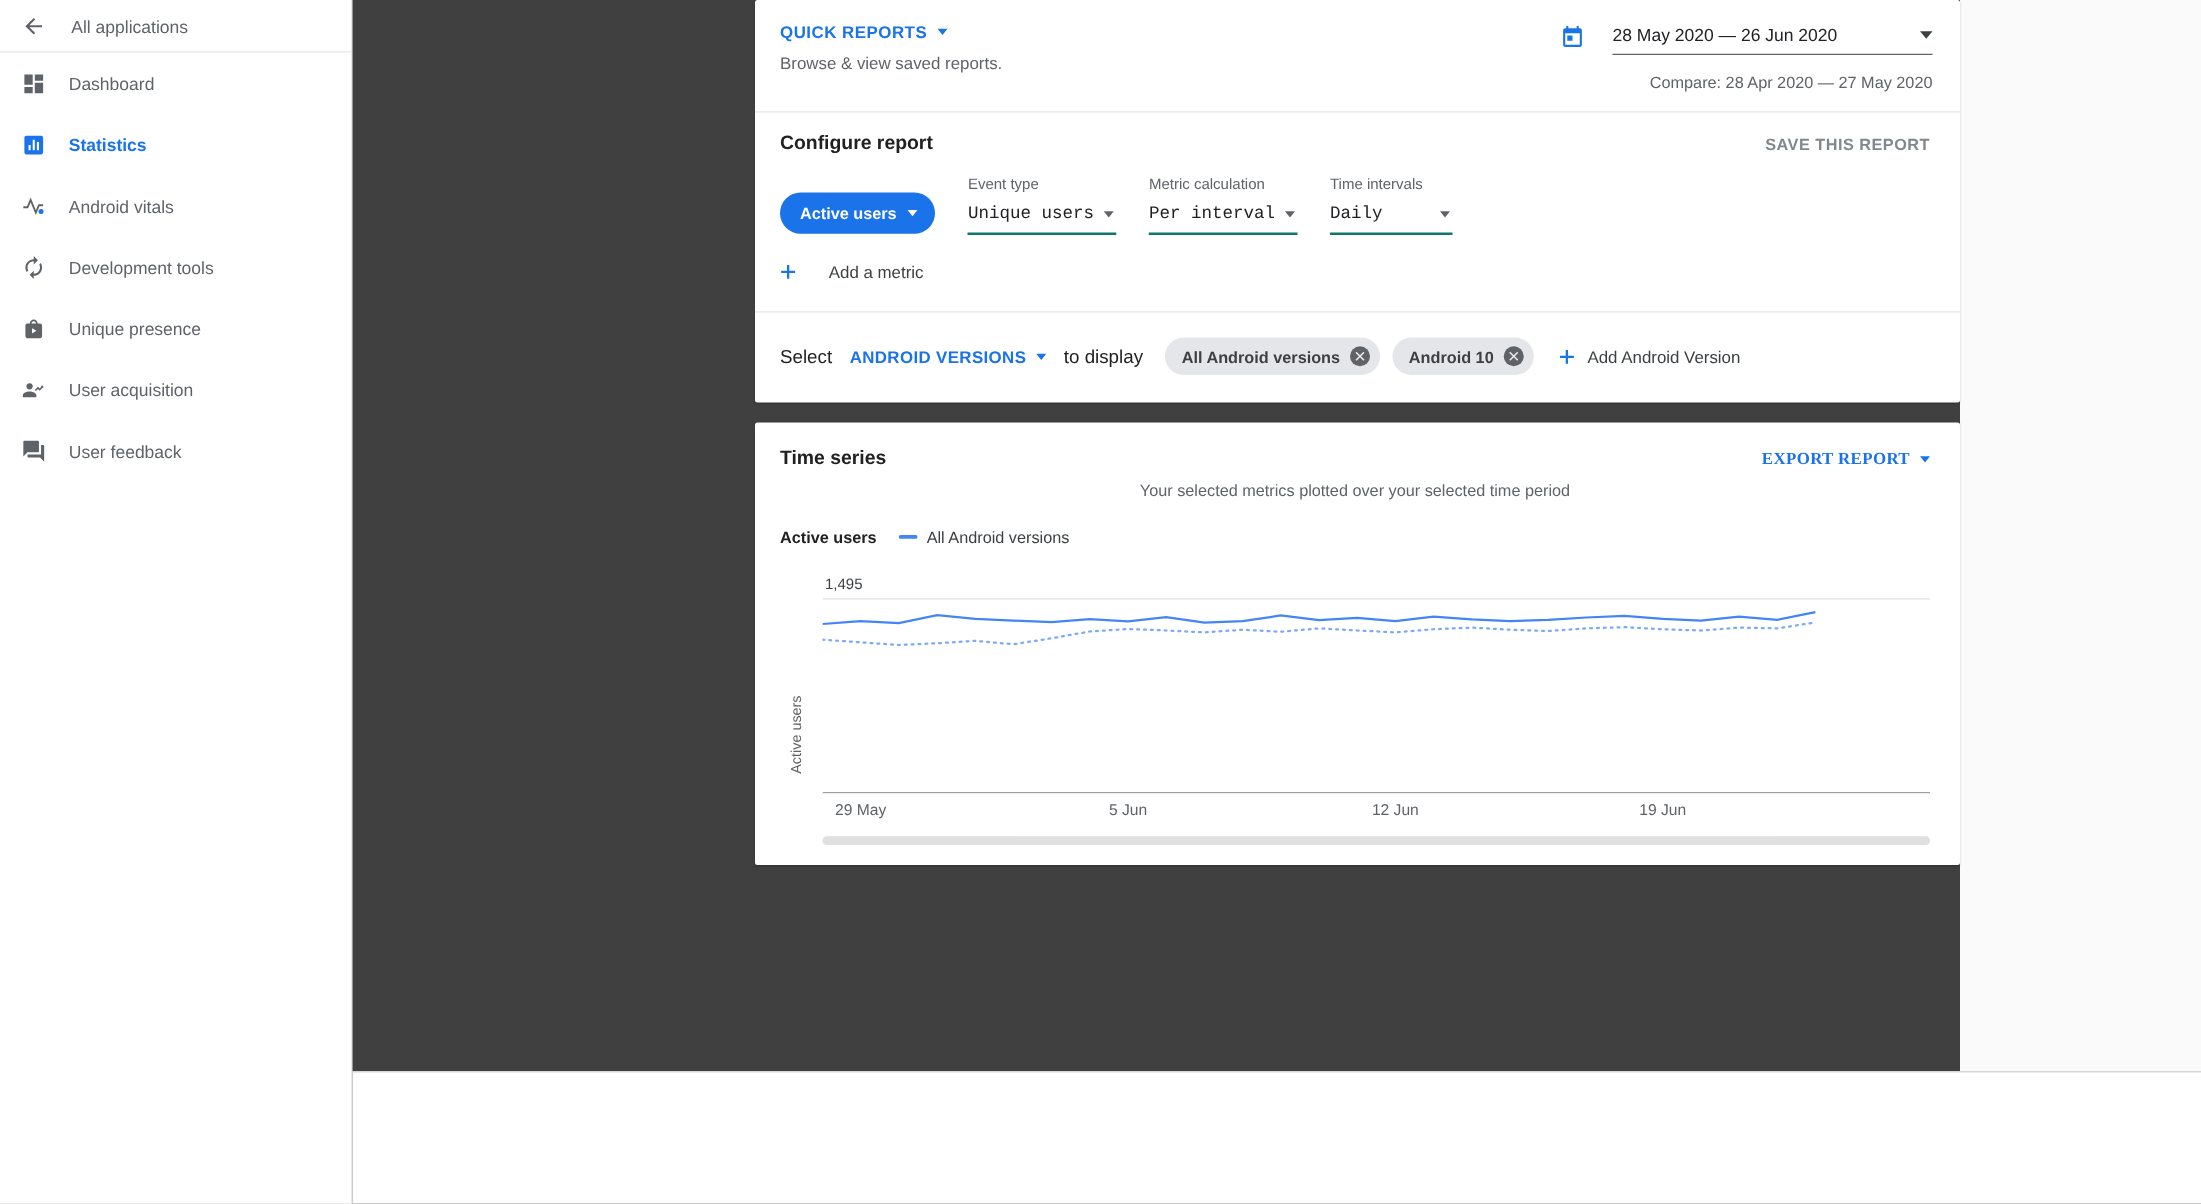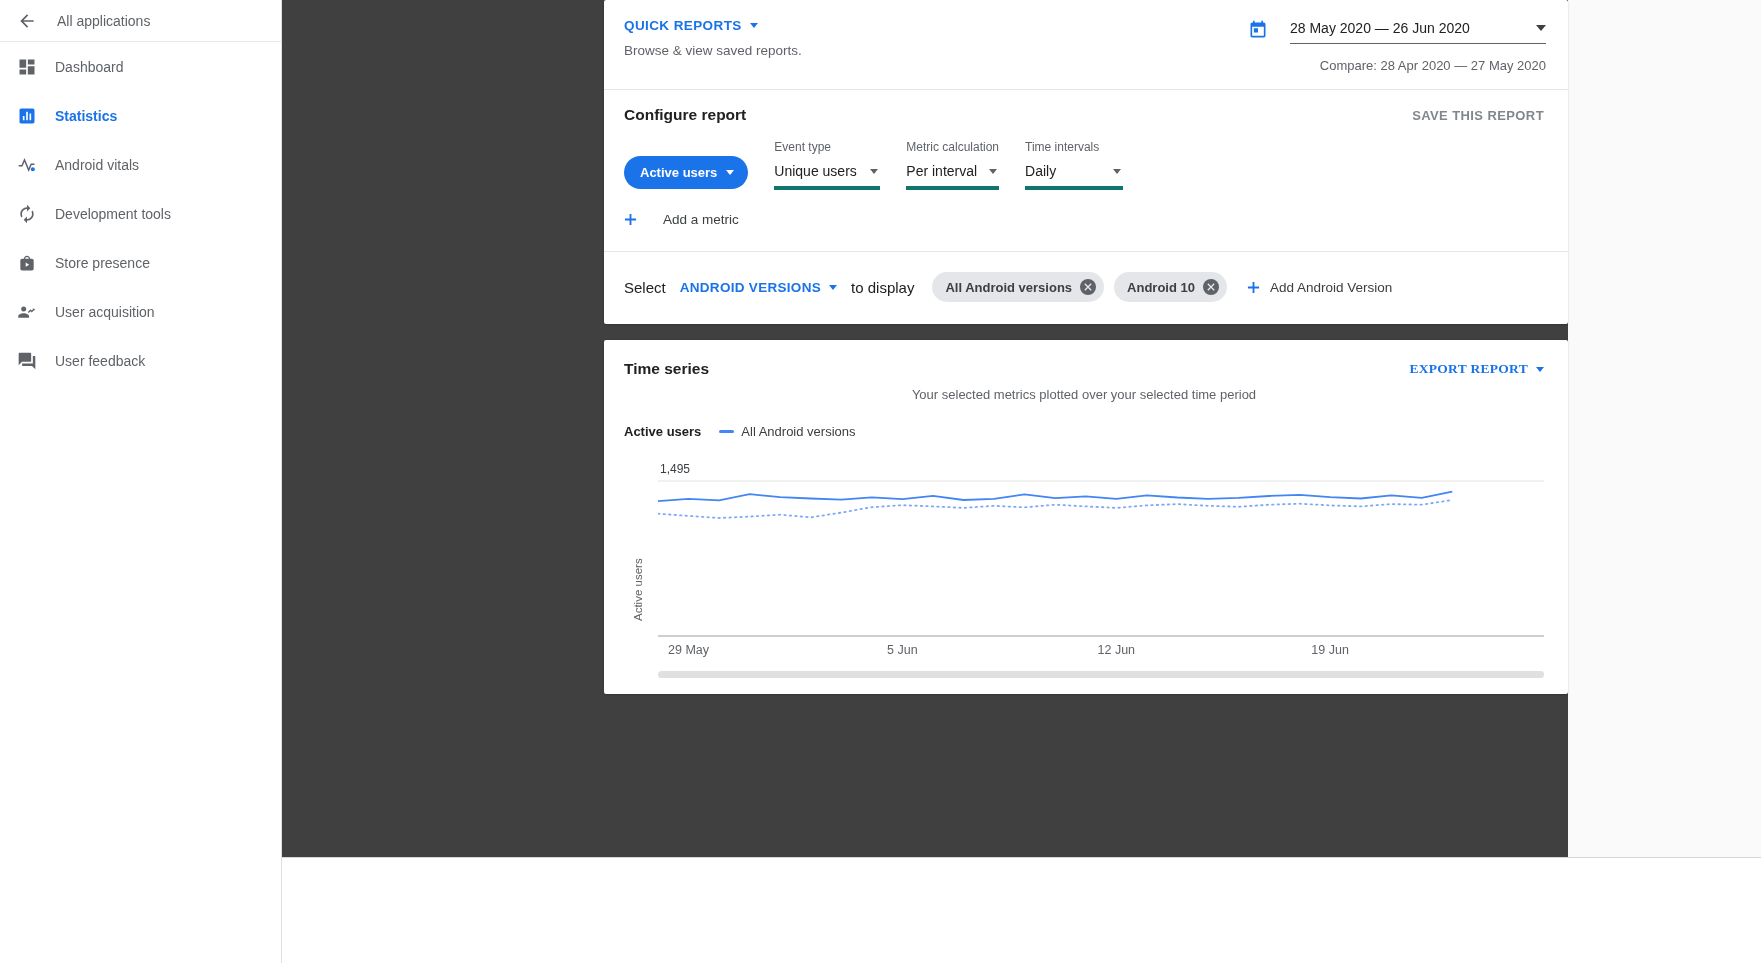--- a/index.html
+++ b/index.html
@@ -53,21 +53,21 @@
   .section-title { font-size:15.5px; font-weight:700; color:#212121; }
   .save-btn { border:none; background:none; font-family:inherit; font-size:13px; font-weight:700;
               letter-spacing:.4px; color:#82878c; cursor:pointer; }
 
   .metric-row { display:flex; align-items:flex-end; gap:26px; margin-top:16px; }
   .metric-pill { display:flex; align-items:center; gap:9px; height:33px; padding:0 14px 0 16px;
                  background:#1a73e8; color:#fff; border:none; border-radius:17px;
                  font-family:inherit; font-size:13px; font-weight:700; cursor:pointer; margin-bottom:1px; }
   .field label { display:block; font-size:12px; color:#5f6368; margin-bottom:7px; }
   .select { display:flex; align-items:center; justify-content:space-between; gap:8px;
-            border-bottom:4px solid #0f766e; padding:2px 2px 7px 0; font-size:14px; color:#202124; cursor:pointer; }
+            border-bottom:2px solid #0f766e; padding:2px 2px 7px 0; font-size:14px; color:#202124; cursor:pointer;font-family:Liberation Mono, monospace; }
   .select .caret { color:#5f6368; }
   .w1 { min-width:106px; } .w2 { min-width:92px; } .w3 { min-width:98px; }
 
   .add-link { display:flex; align-items:center; gap:26px; margin-top:22px; font-size:13.5px;
               color:#3c4043; cursor:pointer; }
   .plus-icon svg { width:13px; height:13px; display:block; }
 
   
   .select-row { display:flex; align-items:center; padding:20px 20px 22px 20px; font-size:15px; color:#212121; }
   .dim-btn { display:flex; align-items:center; gap:8px; border:none; background:none; font-family:inherit;
@@ -156,21 +156,21 @@
     </div>
 
 
     <div class="nav-item">
       <span class="nav-icon">
         <svg viewBox="0 0 24 24">
           <path fill="currentColor" d="M18 7h-2.2c0-2.1-1.7-3.8-3.8-3.8S8.2 4.9 8.2 7H6c-1.1 0-2 .9-2 2v10c0 1.1.9 2 2 2h12c1.1 0 2-.9 2-2V9c0-1.1-.9-2-2-2zm-6-2.2c1.2 0 2.2 1 2.2 2.2H9.8c0-1.2 1-2.2 2.2-2.2z"></path>
           <path fill="#fff" d="M10.4 11.4l4.2 2.6-4.2 2.6z"></path>
         </svg>
       </span>
-      <span>Store presence</span>
+      <span>Unique presence</span>
     </div>
 
     <div class="nav-item">
       <span class="nav-icon">
         <svg viewBox="0 0 24 24">
           <circle cx="8" cy="8.5" r="3" fill="currentColor"></circle>
           <path fill="currentColor" d="M8 13.5c-3.2 0-6.5 1.6-6.5 3.7V19h13v-1.8c0-2.1-3.3-3.7-6.5-3.7z"></path>
           <path fill="none" stroke="currentColor" stroke-width="1.6" d="M13.5 12.5l2.6-2.6 1.6 1.6 3-3"></path>
           <path fill="currentColor" d="M18.6 8h2.4v2.4z"></path>
         </svg>

